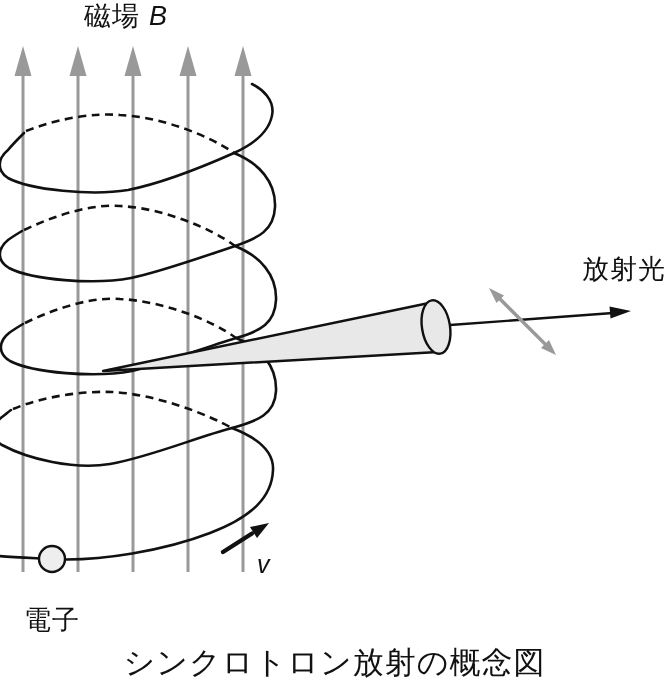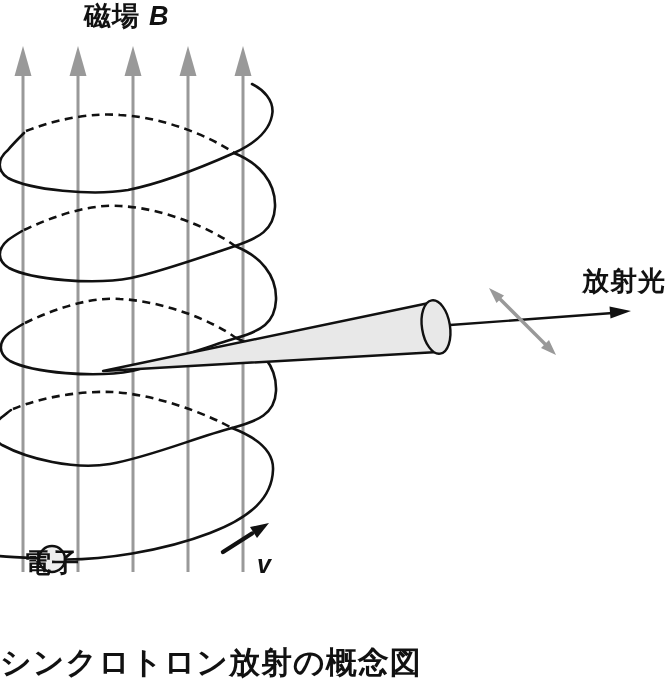--- a/index.html
+++ b/index.html
@@ -13,21 +13,20 @@
   body{
     background:var(--background);
     font-family:"Liberation Sans", sans-serif;
     color:var(--ink);
   }
   .stage{
     position:relative;
     width:669px;height:691px;
     background:var(--background);
     overflow:hidden;
-    font-weight:bold;
   }
   .stage svg{position:absolute;left:0;top:0;}
   .ink-line{stroke:var(--ink);fill:none;stroke-width:2.6;stroke-linecap:round;}
   .ink-dash{stroke:var(--ink);fill:none;stroke-width:2.6;stroke-linecap:butt;stroke-dasharray:8 5.5;}
   .field-line{stroke:var(--field_gray);stroke-width:3;fill:none;}
   .field-head{fill:var(--field_gray);stroke:none;}
   .cone{fill:var(--cone_fill);stroke:var(--ink);stroke-width:2.4;stroke-linejoin:round;}
   .arrow-shaft{stroke:var(--ink);stroke-width:2.4;fill:none;}
   .arrow-head{fill:var(--ink);stroke:none;}
   .gray-shaft{stroke:var(--field_gray);stroke-width:3.4;fill:none;}
@@ -41,21 +40,21 @@
     white-space:nowrap;
     color:var(--ink);
     line-height:1.1;
   }
   .sym{font-style:italic;}
   .sym-gap{margin-left:9px;}
   .lbl-v{font-size:25px;font-style:italic;}
   .caption{
     position:absolute;
     left:0;right:0;
-    text-align:left;
+    text-align:center;
     font-size:31px;
     letter-spacing:1px;
     color:var(--ink);
   }
 </style>
 </head>
 <body>
 
 <div class="stage">
 
@@ -118,27 +117,27 @@
       <polygon class="arrow-head" points="269,523 257,538 250,527"></polygon>
     </g>
 
     <circle class="electron" cx="52" cy="559" r="13"></circle>
   </svg>
 
   <div class="lbl" style="left:84px;top:2px;">
     <span>磁場</span><span class="sym sym-gap">B</span>
   </div>
 
-  <div class="lbl" style="left:582px;top:267px;">
+  <div class="lbl" style="left:582px;top:255px;">
     <span>放射光</span>
   </div>
 
 
 
-  <div class="lbl" style="left:24px;top:549px;">
+  <div class="lbl" style="left:24px;top:606px;">
     <span>電子</span>
   </div>
 
   <div class="lbl lbl-v" style="left:257px;top:551px;">
     <span>v</span>
   </div>
 
   <div class="caption" style="top:642px;">シンクロトロン放射の概念図</div>
 </div>
 

